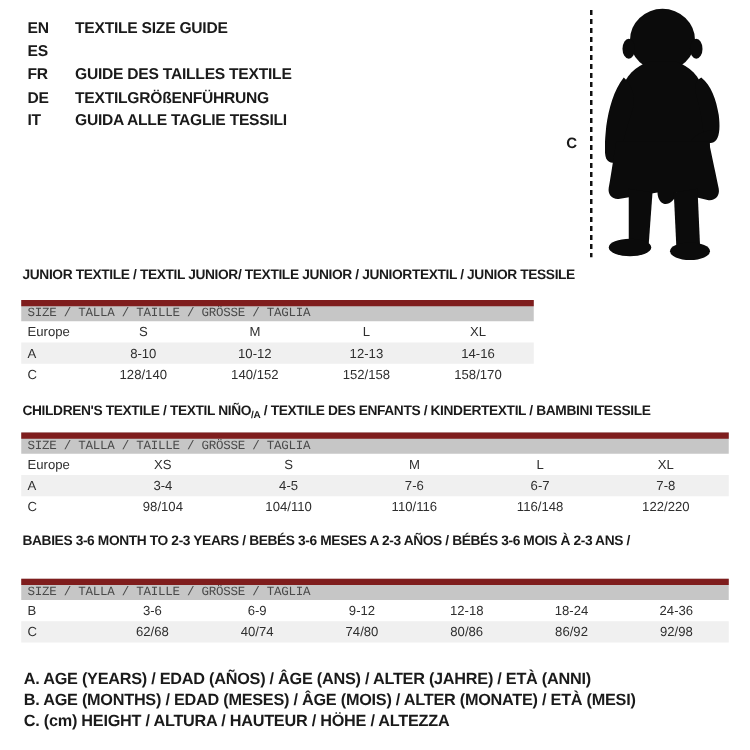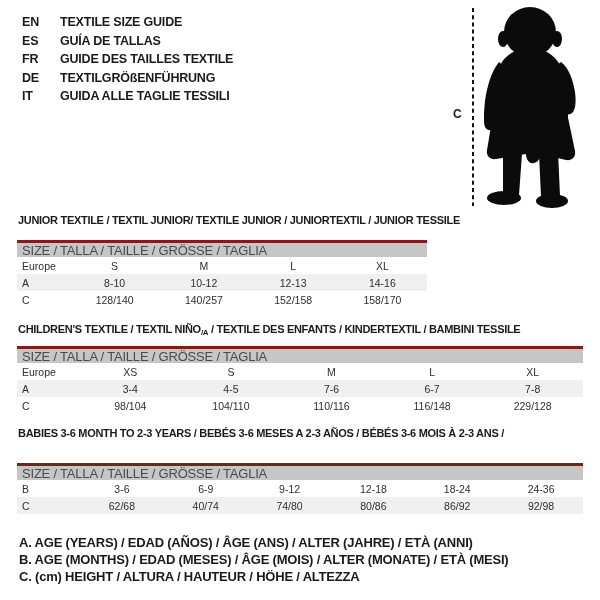--- a/index.html
+++ b/index.html
@@ -14,22 +14,22 @@
   
   .measure-line{position:absolute;left:471px;top:8px;}
   .measure-label{position:absolute;left:453px;top:107px;font-weight:bold;font-size:12px;}
   .baby-svg{position:absolute;left:484px;top:5px;}
 
   
   .tbl-title{position:absolute;left:18px;font-weight:bold;font-size:11px;letter-spacing:-0.3px;white-space:nowrap;}
   .tbl-title .subscr{font-size:8px;vertical-align:-2px;}
   .tbl-title2{line-height:16.5px;}
   .tbl{position:absolute;left:17px;font-size:10.5px;color:#2e2e2e;}
-  .tbl-bar{height:17px;background:#c6c6c6;border-top:3px solid #7f1d1d;box-sizing:border-box;
-    color:#4a4a4a;padding-left:5px;display:flex;align-items:center;font-size:13px;letter-spacing:-0.2px;}
+  .tbl-bar{height:17px;background:#c6c6c6;border-top:5px solid #7f1d1d;box-sizing:border-box;
+    color:#4a4a4a;padding-left:5px;display:flex;align-items:center;font-size:10px;letter-spacing:-0.2px;font-family:Liberation Mono, monospace;}
   .tbl-row{display:flex;height:17px;align-items:center;}
   .tbl-row.shade{background:#f0f0f0;}
   .cell{flex:1;text-align:center;}
   .t1 .cell.label{flex:0 0 48px;}
   .t23 .cell.label{flex:0 0 58px;}
   .cell.label{text-align:left;padding-left:5px;}
   .w1{width:410px;}
   .w23{width:566px;}
 
   
@@ -41,21 +41,20 @@
 
 <div class="canvas">
 
   <div class="lang-list">
     <div class="lang-row">
       <span class="lang-code">EN</span>
       <span class="lang-title">TEXTILE SIZE GUIDE</span>
     </div>
     <div class="lang-row">
       <span class="lang-code">ES</span>
-      <span class="lang-title">GUÍA DE TALLAS</span>
     </div>
     <div class="lang-row">
       <span class="lang-code">FR</span>
       <span class="lang-title">GUIDE DES TAILLES TEXTILE</span>
     </div>
     <div class="lang-row">
       <span class="lang-code">DE</span>
       <span class="lang-title">TEXTILGRÖßENFÜHRUNG</span>
     </div>
     <div class="lang-row">
@@ -98,21 +97,21 @@
     <div class="tbl-row shade">
       <span class="cell label">A</span>
       <span class="cell">8-10</span>
       <span class="cell">10-12</span>
       <span class="cell">12-13</span>
       <span class="cell">14-16</span>
     </div>
     <div class="tbl-row">
       <span class="cell label">C</span>
       <span class="cell">128/140</span>
-      <span class="cell">140/257</span>
+      <span class="cell">140/152</span>
       <span class="cell">152/158</span>
       <span class="cell">158/170</span>
     </div>
   </div>
 
   <div class="tbl-title" style="top:323px">
     <span>CHILDREN'S TEXTILE / TEXTIL NIÑO</span><span class="subscr">/A</span><span> / TEXTILE DES ENFANTS / KINDERTEXTIL / BAMBINI TESSILE</span>
   </div>
   <div class="tbl t23 w23" style="top:346px">
     <div class="tbl-bar">SIZE / TALLA / TAILLE / GRÖSSE / TAGLIA</div>
@@ -131,21 +130,21 @@
       <span class="cell">7-6</span>
       <span class="cell">6-7</span>
       <span class="cell">7-8</span>
     </div>
     <div class="tbl-row">
       <span class="cell label">C</span>
       <span class="cell">98/104</span>
       <span class="cell">104/110</span>
       <span class="cell">110/116</span>
       <span class="cell">116/148</span>
-      <span class="cell">229/128</span>
+      <span class="cell">122/220</span>
     </div>
   </div>
 
   <div class="tbl-title tbl-title2" style="top:425px">
     <div>BABIES 3-6 MONTH TO 2-3 YEARS / BEBÉS 3-6 MESES A 2-3 AÑOS / BÉBÉS 3-6 MOIS À 2-3 ANS /</div>
   </div>
   <div class="tbl t23 w23" style="top:463px">
     <div class="tbl-bar">SIZE / TALLA / TAILLE / GRÖSSE / TAGLIA</div>
     <div class="tbl-row">
       <span class="cell label">B</span>

